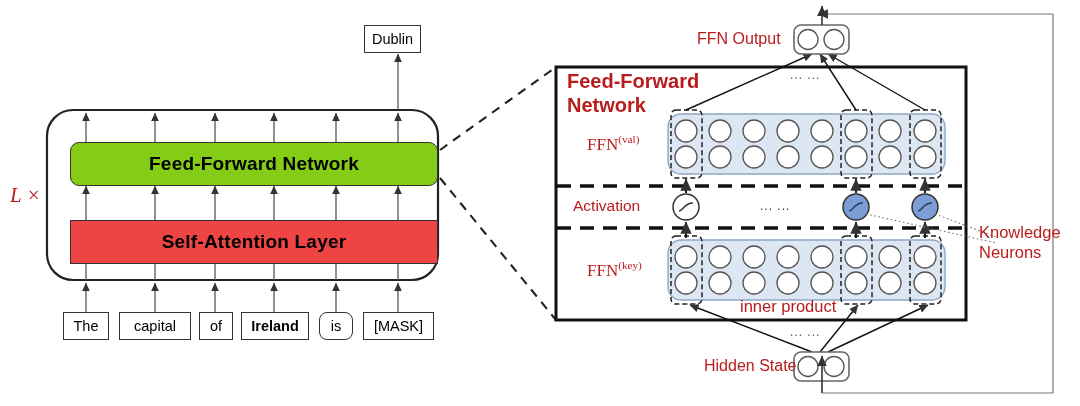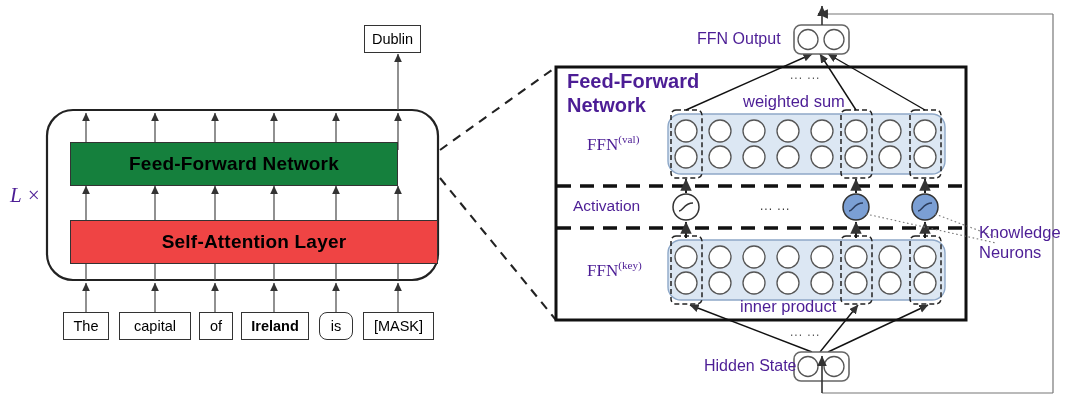--- a/index.html
+++ b/index.html
@@ -1,19 +1,19 @@
 <!DOCTYPE html>
 <html><head>
 <meta charset="utf-8">
 <style>
   html,body{margin:0;padding:0;background:#fff;}
   body{width:1080px;height:406px;overflow:hidden;font-family:"Liberation Sans",sans-serif;}
   #root{position:relative;width:1080px;height:406px;}
   svg.layer{position:absolute;left:0;top:0;width:1080px;height:406px;}
-  .txt{position:absolute;white-space:nowrap;color:#4c1d95;}
+  .txt{position:absolute;white-space:nowrap;color:#b91c1c;}
   .tokbox{position:absolute;border:1.6px solid #333;background:#fff;height:28px;
           display:flex;align-items:center;justify-content:center;font-size:14.5px;
           padding:0 7px;box-sizing:border-box;}
   .bigbox{position:absolute;border:1.8px solid #333;box-sizing:border-box;
           display:flex;align-items:center;justify-content:center;
           font-weight:bold;font-size:19px;letter-spacing:.2px;}
   .lbl-serif{font-family:"Liberation Serif",serif;}
   .kn-lbl{font-size:16.5px;line-height:20px;text-align:left;}
   sup{font-size:.66em;vertical-align:super;}
 </style>
@@ -186,21 +186,21 @@
         <line x1="822" y1="393" x2="822" y2="356" marker-end="url(#ar)"></line>
         <line x1="828" y1="14" x2="818" y2="14" marker-end="url(#ar)"></line>
       </g>
     </g>
   </svg>
 
   <div class="txt lbl-serif" style="left:10px;top:183px;font-size:21px;font-style:italic;">L ×</div>
 
   <div class="tokbox" style="left:364px;top:25px;">Dublin</div>
 
-  <div class="bigbox" style="left:70px;top:142px;width:328px;height:44px;background:#15803d;">Feed-Forward Network</div>
+  <div class="bigbox" style="left:70px;top:142px;width:368px;height:44px;background:#84cc16;border-radius:9px;">Feed-Forward Network</div>
 
   <div class="bigbox" style="left:70px;top:220px;width:368px;height:44px;background:#ef4444;">Self-Attention Layer</div>
 
   <div class="tokbox" style="left:63px;top:312px;width:46px;">The</div>
   <div class="tokbox" style="left:119px;top:312px;width:72px;">capital</div>
   <div class="tokbox" style="left:199px;top:312px;width:34px;">of</div>
   <div class="tokbox" style="left:241px;top:312px;width:68px;font-weight:bold;">Ireland</div>
   <div class="tokbox" style="left:319px;top:312px;width:34px;border-radius:8px;">is</div>
   <div class="tokbox" style="left:363px;top:312px;width:71px;">[MASK]</div>
 
@@ -210,21 +210,20 @@
   <div class="txt lbl-serif" style="left:587px;top:133px;font-size:17px;">
     <span>FFN</span><sup>(val)</sup>
   </div>
 
   <div class="txt lbl-serif" style="left:587px;top:259px;font-size:17px;">
     <span>FFN</span><sup>(key)</sup>
   </div>
 
   <div class="txt" style="left:573px;top:197px;font-size:15.5px;">Activation</div>
 
-  <div class="txt" style="left:743px;top:92px;font-size:16.5px;">weighted sum</div>
 
   <div class="txt" style="left:740px;top:297px;font-size:16.5px;">inner product</div>
 
   <div class="txt" style="left:697px;top:30px;font-size:16px;">FFN Output</div>
 
   <div class="txt" style="left:704px;top:357px;font-size:16px;">Hidden State</div>
 
   <div class="txt kn-lbl" style="left:979px;top:222px;">
     <div>Knowledge</div>
     <div>Neurons</div>

